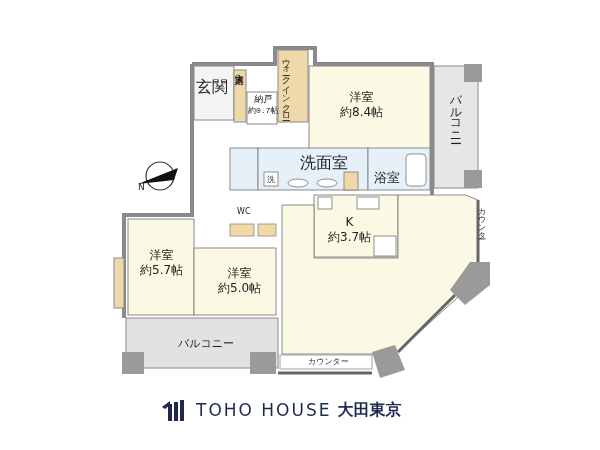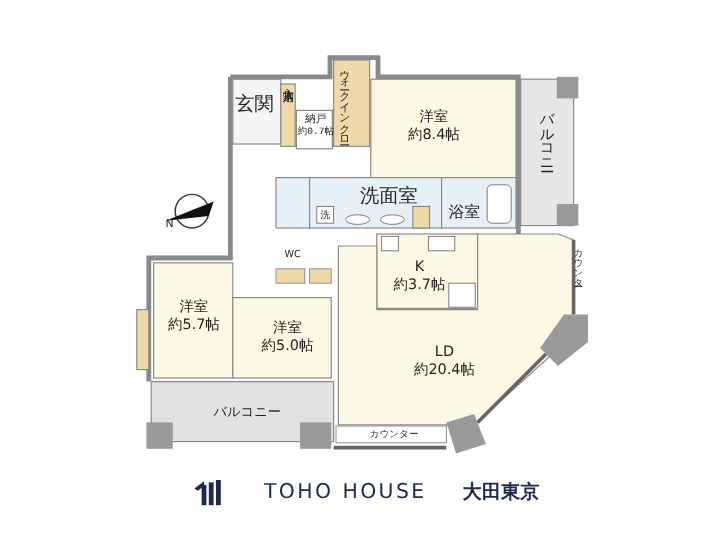--- a/index.html
+++ b/index.html
@@ -1,20 +1,20 @@
 <!DOCTYPE html>
 <html><head>
 <meta charset="utf-8">
 <style>
   html,body{margin:0;padding:0;background:#fff;}
   body{width:600px;height:450px;position:relative;overflow:hidden;font-family:"DejaVu Sans",sans-serif;}
   #plan{position:absolute;left:0;top:0;width:600px;height:450px;}
   .lbl{position:absolute;color:#222;text-align:center;line-height:1.25;white-space:nowrap;}
   .vt{writing-mode:vertical-rl;text-orientation:upright;letter-spacing:-1px;}
-  .logo{position:absolute;left:160px;top:392px;height:36px;display:flex;align-items:center;gap:24px;}
+  .logo{position:absolute;left:160px;top:392px;height:36px;display:flex;align-items:center;}
   .logo-text{font-family:"DejaVu Sans",sans-serif;font-size:17px;letter-spacing:2px;color:#1d2a4d;margin-left:10px;}
   .logo-kanji{font-family:"DejaVu Sans",sans-serif;font-size:16px;color:#1d2a4d;margin-left:6px;font-weight:bold;text-align:center;}
 </style>
 </head>
 <body>
 
 <div id="plan">
   <svg width="600" height="450" viewBox="0 0 600 450">
 
     <g fill="none" stroke="#8a8a8a" stroke-width="4">
@@ -93,24 +93,20 @@
   <div class="lbl vt" style="left:448px;top:86px;font-size:12px;">バルコニー</div>
   <div class="lbl" style="left:237px;top:175px;font-size:8px;margin-top:32px;">WC</div>
   <div class="lbl" style="left:267px;top:175px;font-size:8px;">洗</div>
   <div class="lbl" style="left:300px;top:153px;font-size:16px;">洗面室</div>
   <div class="lbl" style="left:374px;top:170px;font-size:13px;">浴室</div>
   <div class="lbl" style="left:328px;top:215px;font-size:12px;">
     <div>K</div>
     <div>約3.7帖</div>
   </div>
   <div class="lbl vt" style="left:476px;top:202px;font-size:8px;">カウンター</div>
-  <div class="lbl" style="left:345px;top:286px;font-size:12px;">
-    <div>LD</div>
-    <div>約20.4帖</div>
-  </div>
   <div class="lbl" style="left:140px;top:248px;font-size:12px;">
     <div>洋室</div>
     <div>約5.7帖</div>
   </div>
   <div class="lbl" style="left:218px;top:266px;font-size:12px;">
     <div>洋室</div>
     <div>約5.0帖</div>
   </div>
   <div class="lbl" style="left:178px;top:337px;font-size:11px;">バルコニー</div>
   <div class="lbl" style="left:308px;top:357px;font-size:8px;">カウンター</div>

